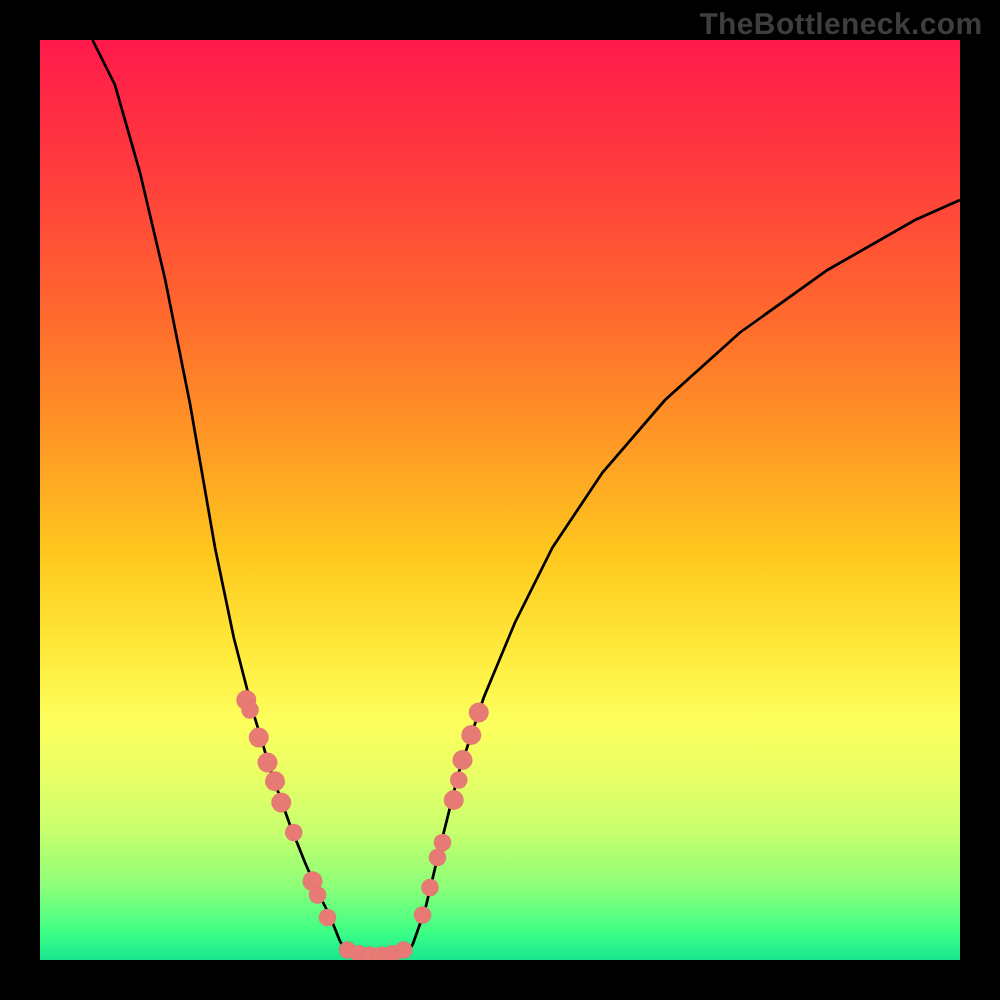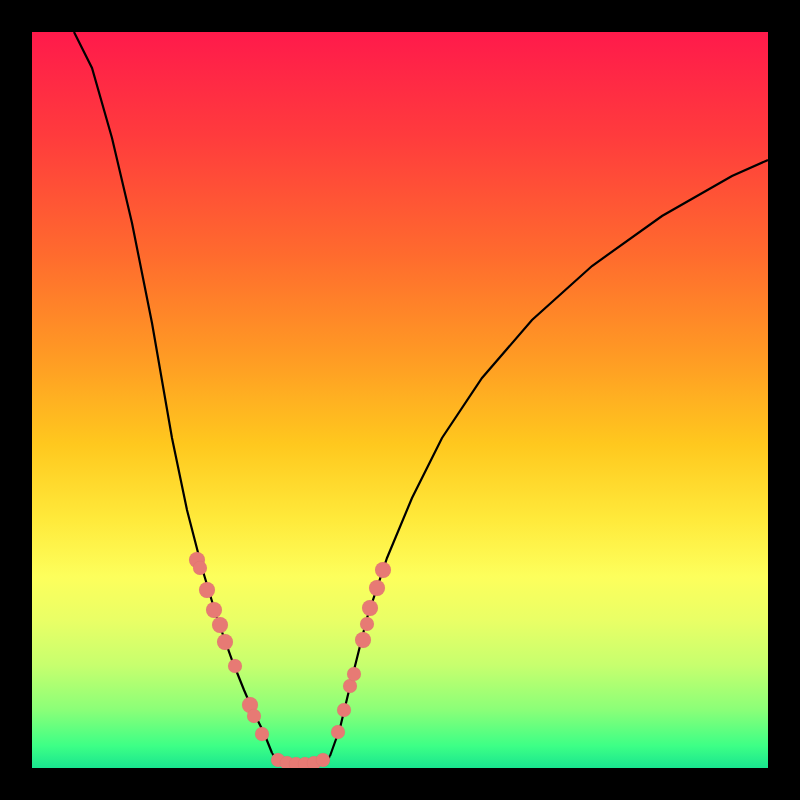--- a/index.html
+++ b/index.html
@@ -62,20 +62,21 @@
   .dot {
     fill: #e77a74;
     stroke: rgba(0,0,0,0.05);
     stroke-width: 0.5;
   }
 </style>
 </head>
 <body>
 
 <div class="frame">
+  <div class="watermark">TheBottleneck.com</div>
 
   <div class="plot">
     <svg class="overlay" viewBox="0 0 736 736" preserveAspectRatio="none">
       <path id="curve-left" class="curve" d="M42.0 0.0 L60.0 36.0 L80.0 106.0 L100.0 191.0 L120.0 291.0 L140.0 406.0 L155.0 478.0 L170.0 536.0 L185.0 586.0 L200.0 628.0 L212.0 658.0 L222.0 681.0 L232.0 701.0 L240.0 721.0"></path>
       <path id="curve-floor" class="curve" d="M240.0 721.0 L246.0 730.0 L254.0 734.0 L262.0 735.0 L270.0 735.0 L278.0 735.0 L286.0 734.0 L293.0 730.0 L298.0 724.0"></path>
       <path id="curve-right" class="curve" d="M298.0 724.0 L308.0 696.0 L320.0 646.0 L335.0 586.0 L355.0 526.0 L380.0 466.0 L410.0 406.0 L450.0 346.0 L500.0 288.0 L560.0 234.0 L630.0 184.0 L700.0 144.0 L736.0 128.0"></path>
       <g id="dots">
           <circle cx="165" cy="528" r="8" class="dot"></circle>
           <circle cx="168" cy="536" r="7" class="dot"></circle>
           <circle cx="175" cy="558" r="8" class="dot"></circle>

